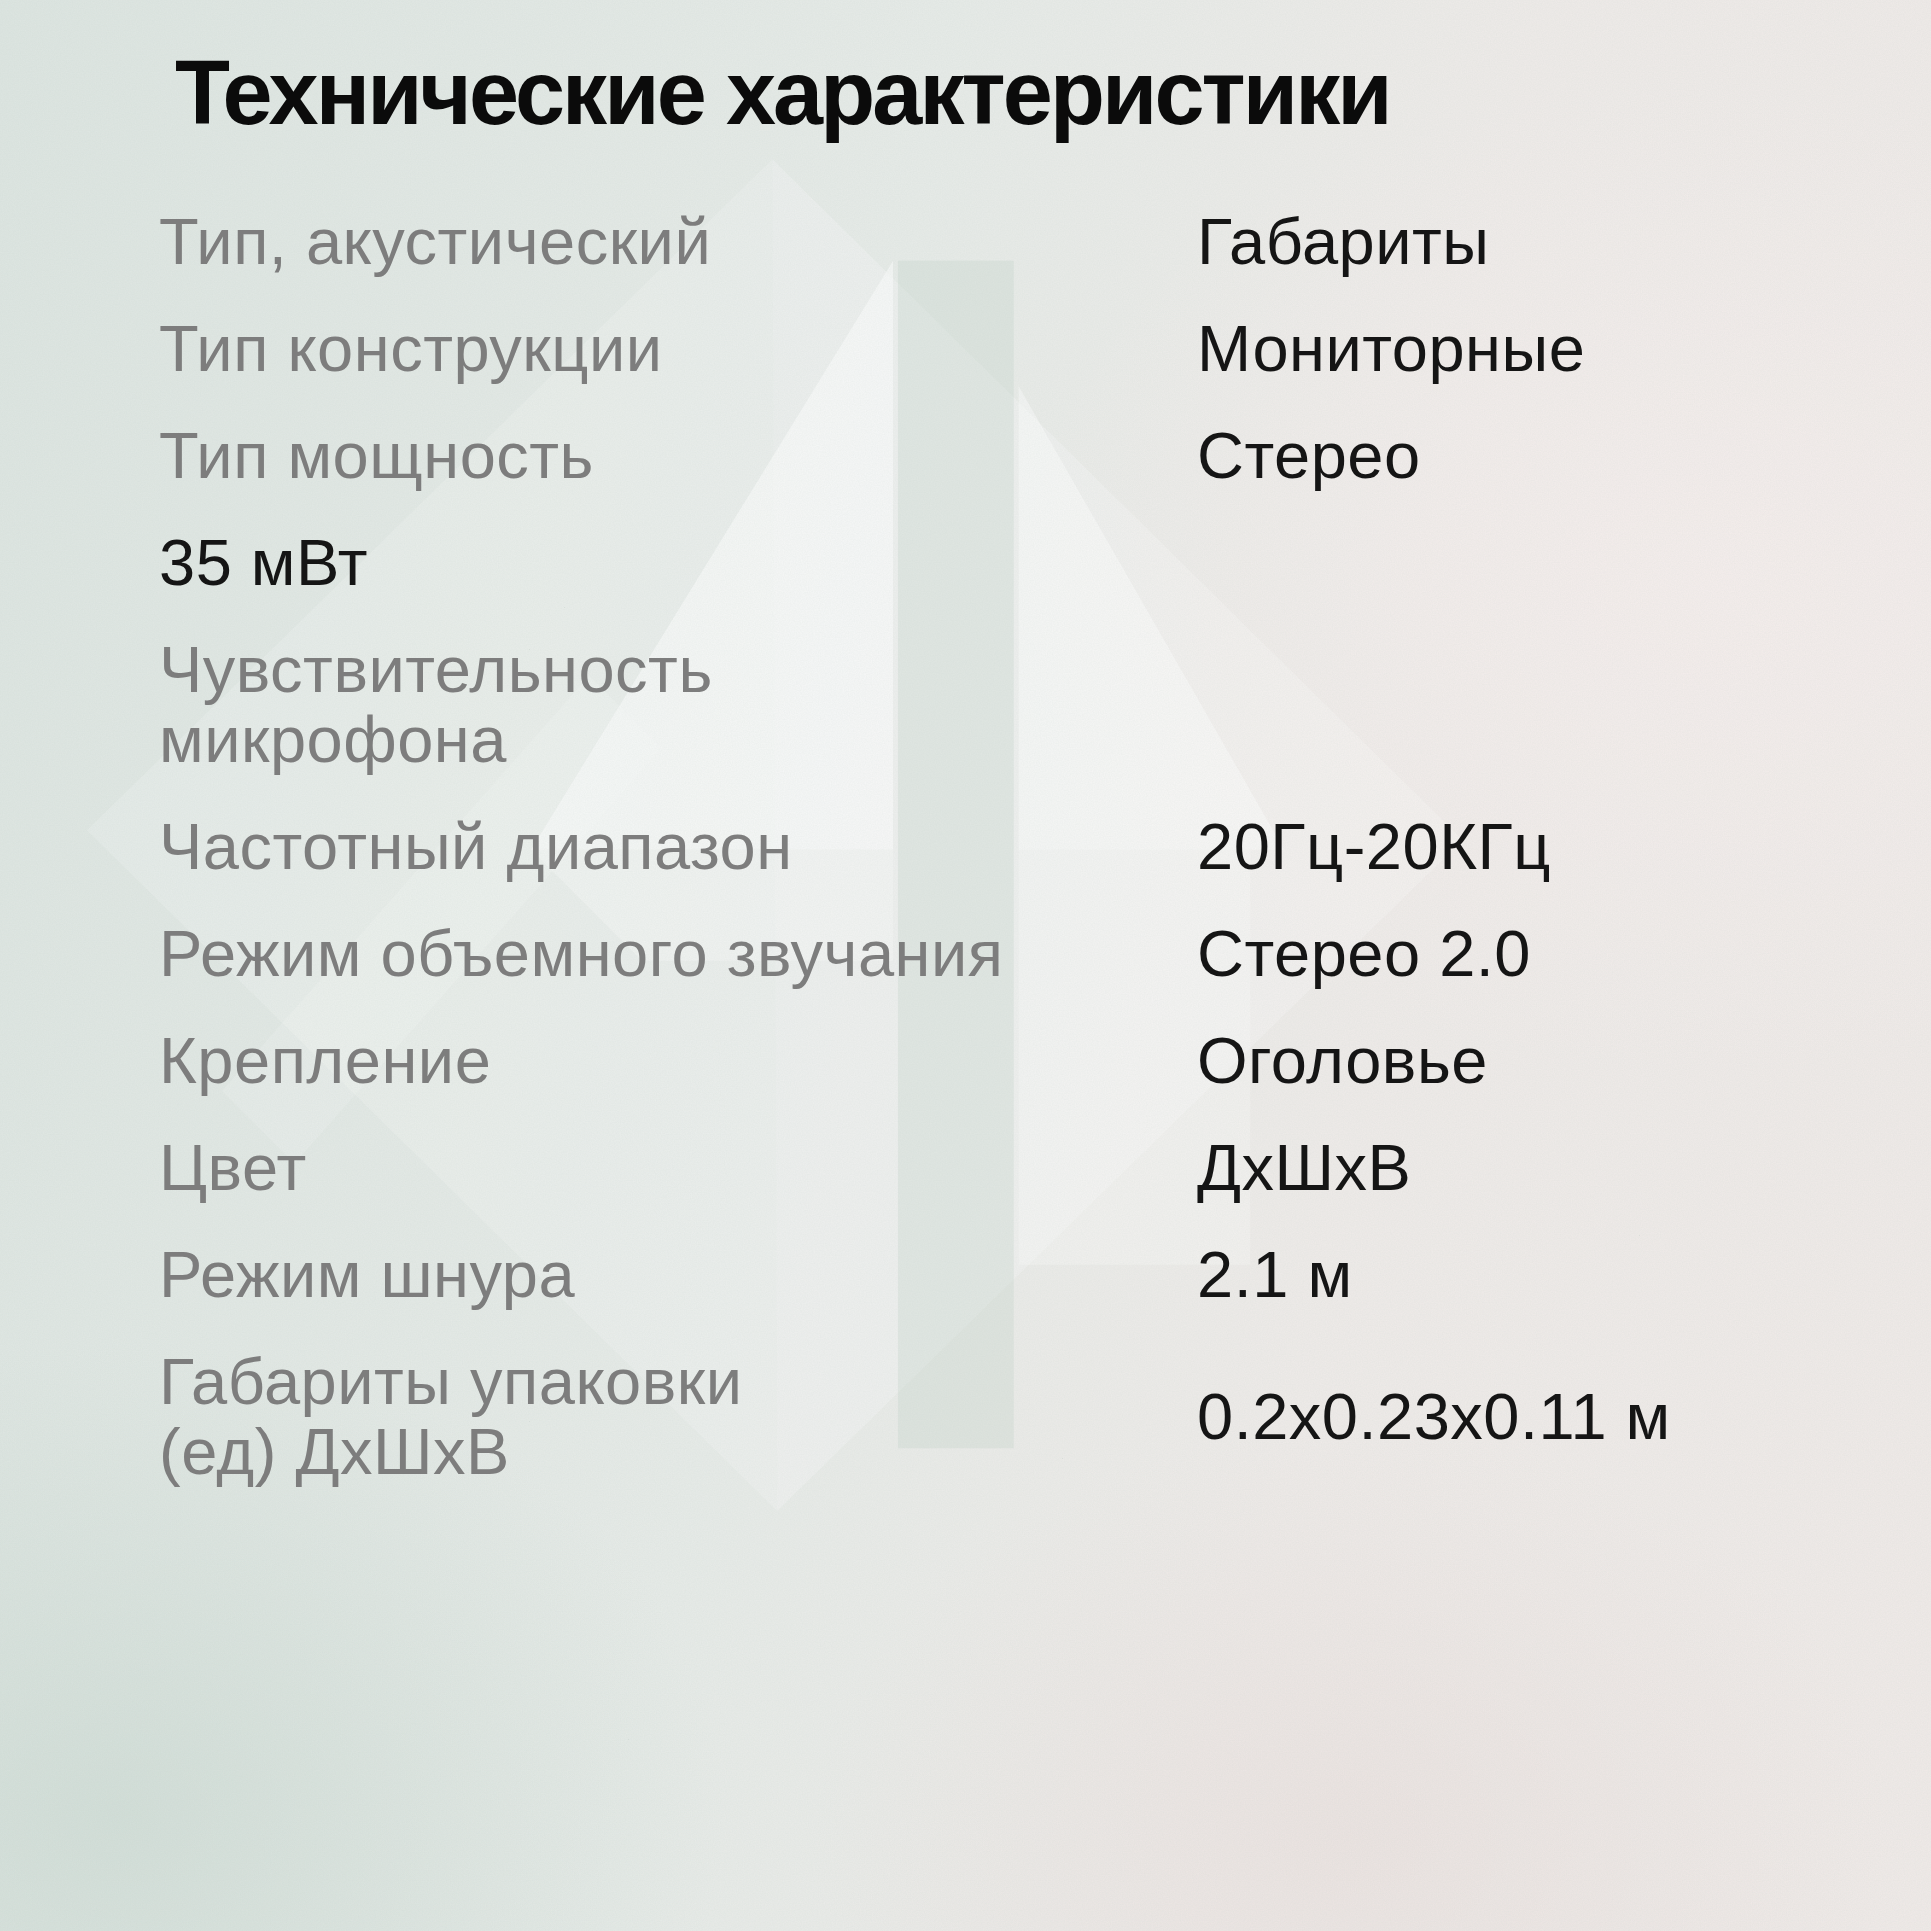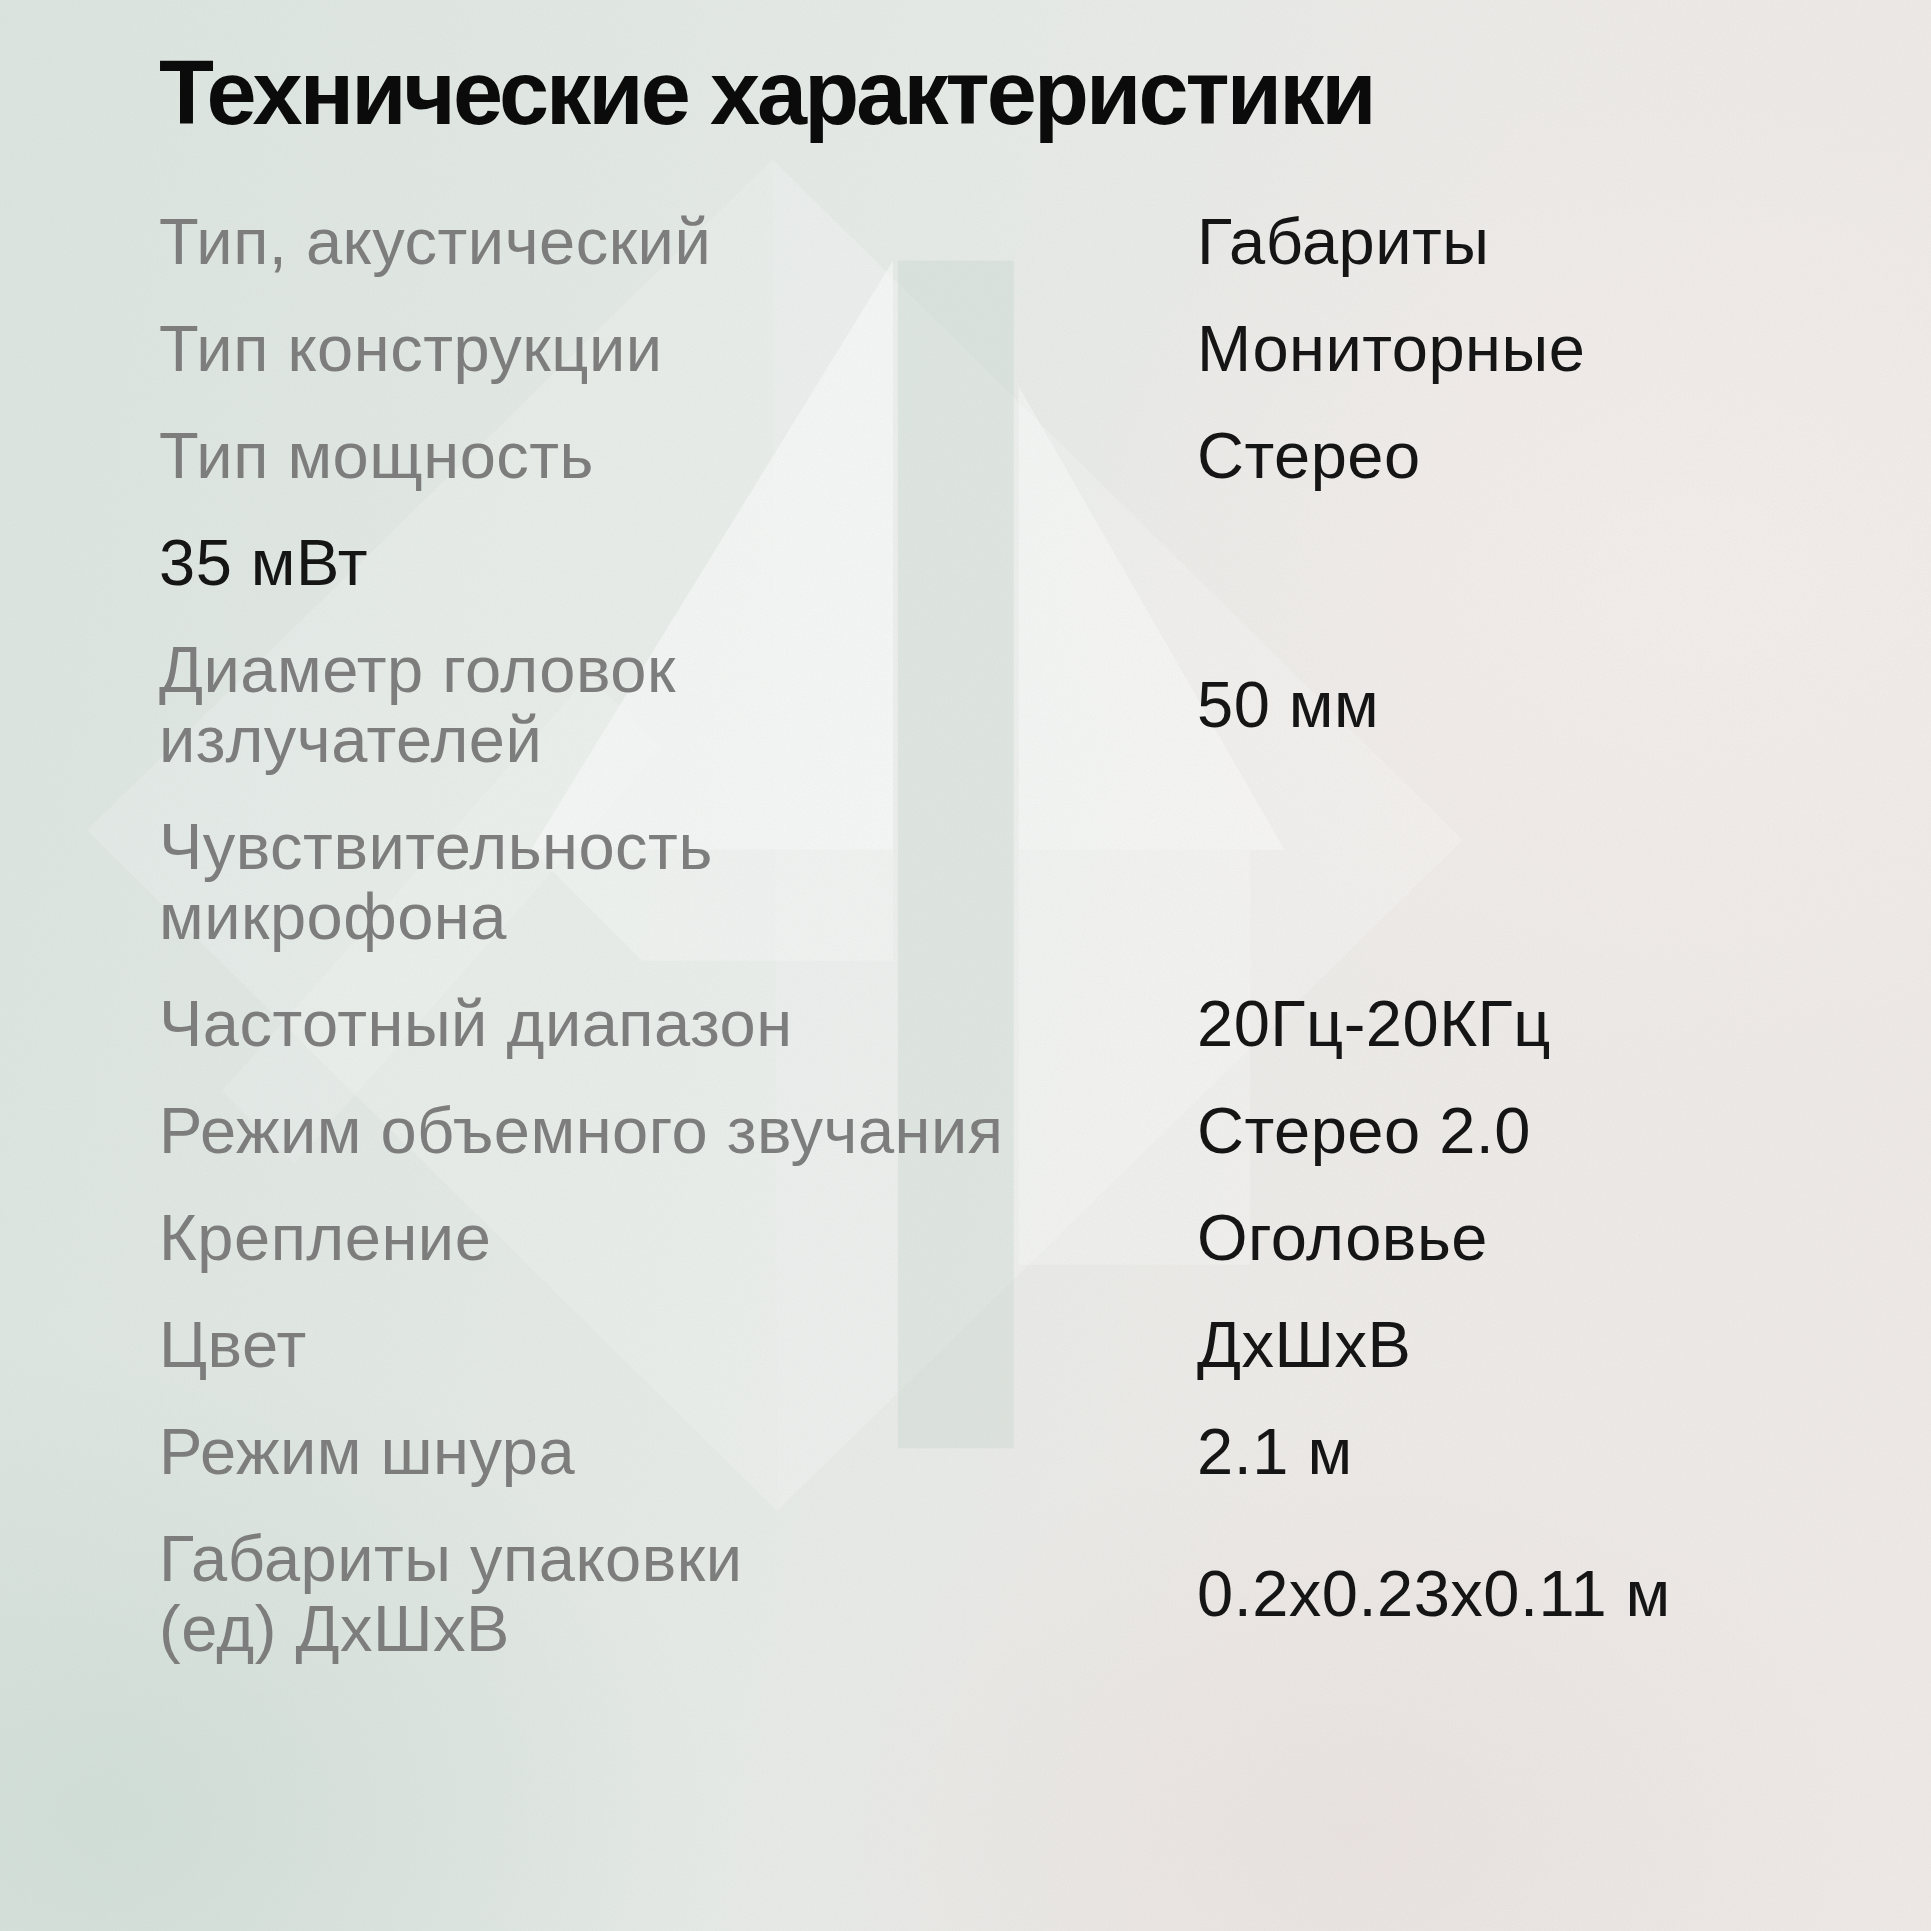--- a/index.html
+++ b/index.html
@@ -22,21 +22,21 @@
     position: absolute; inset: 0;
     width: 100%; height: 100%;
     display: block;
   }
   .content {
     position: absolute; inset: 0;
     padding: 39px 68px 0 159px;
     box-sizing: border-box;
   }
   .title {
-    margin: 0 0 58px 0;
+    margin: 0 0 58px 16px;
     font-size: 90px;
     line-height: 1.22;
     font-weight: 700;
     letter-spacing: -2.9px;
     color: var(--title, #0b0b0b);
   }
   .rows { display: block; }
   .row { display: flex; align-items: center; margin-bottom: 37px; }
   .label {
     flex: 0 0 1038px;
@@ -107,25 +107,20 @@
           <div class="value">Мониторные</div>
         </div>
         <div class="row">
           <div class="label">Тип мощность</div>
           <div class="value">Стерео</div>
         </div>
         <div class="row">
           <div class="value">35 мВт</div>
         </div>
         <div class="row">
-          <div class="label">Диаметр головок
-излучателей</div>
-          <div class="value">50 мм</div>
-        </div>
-        <div class="row">
           <div class="label">Чувствительность
 микрофона</div>
         </div>
         <div class="row">
           <div class="label">Частотный диапазон</div>
           <div class="value">20Гц-20КГц</div>
         </div>
         <div class="row">
           <div class="label">Режим объемного звучания</div>
           <div class="value">Стерео 2.0</div>

